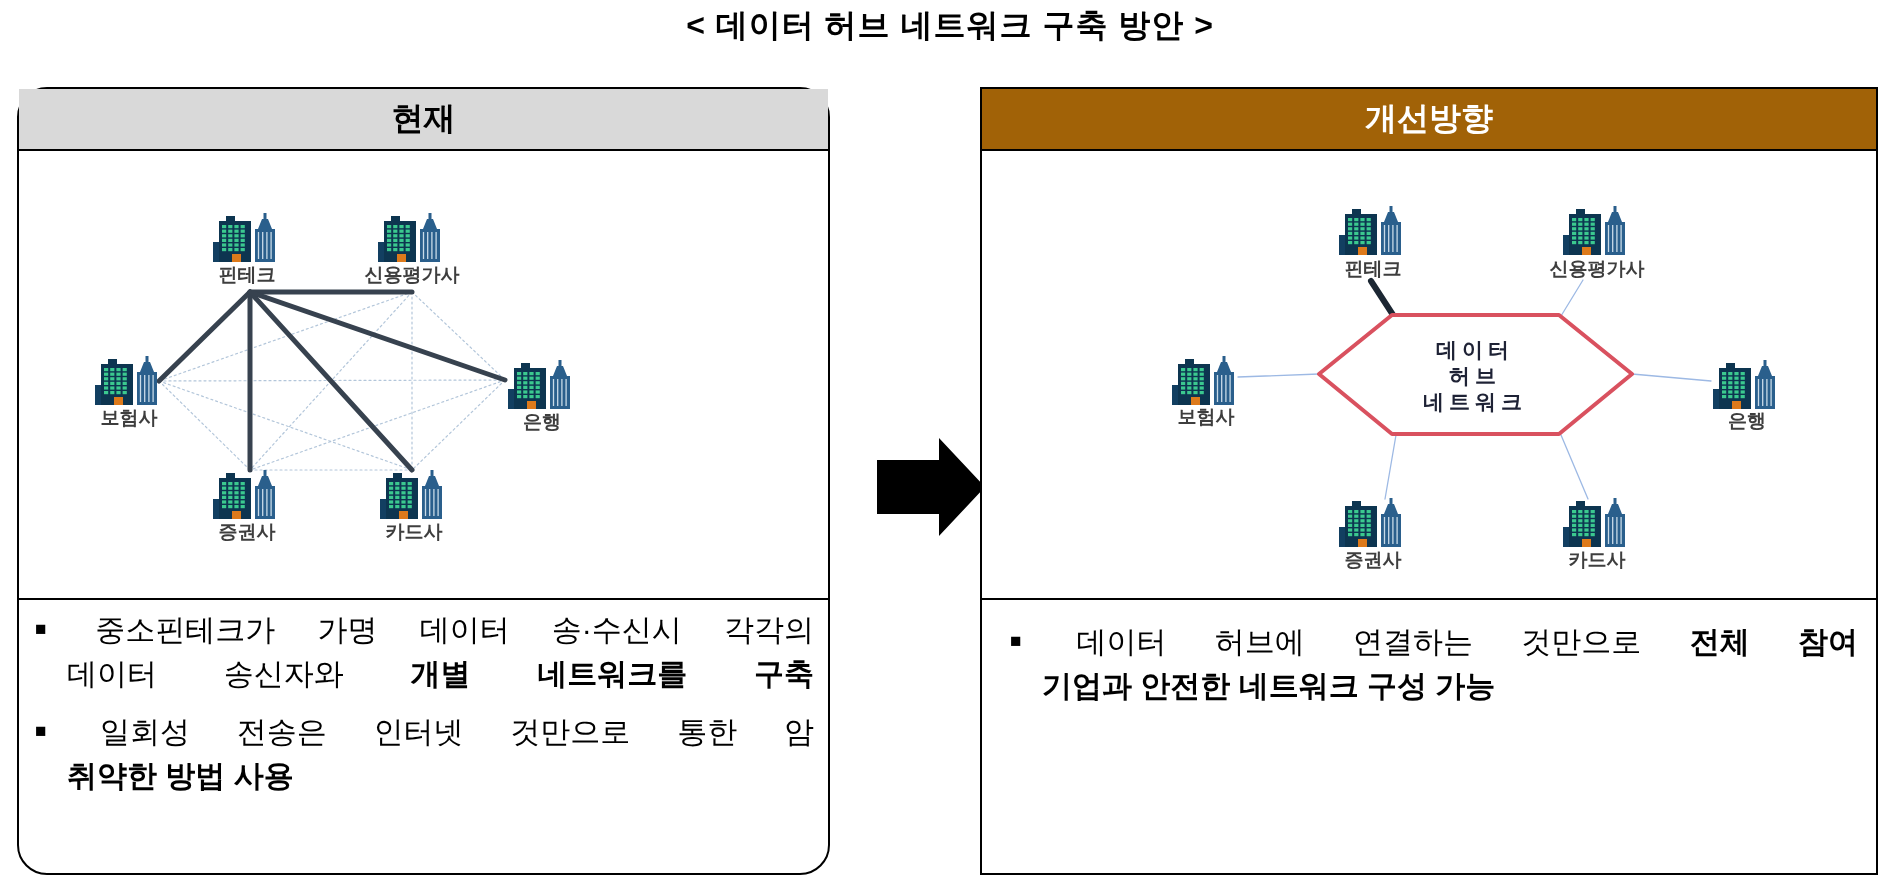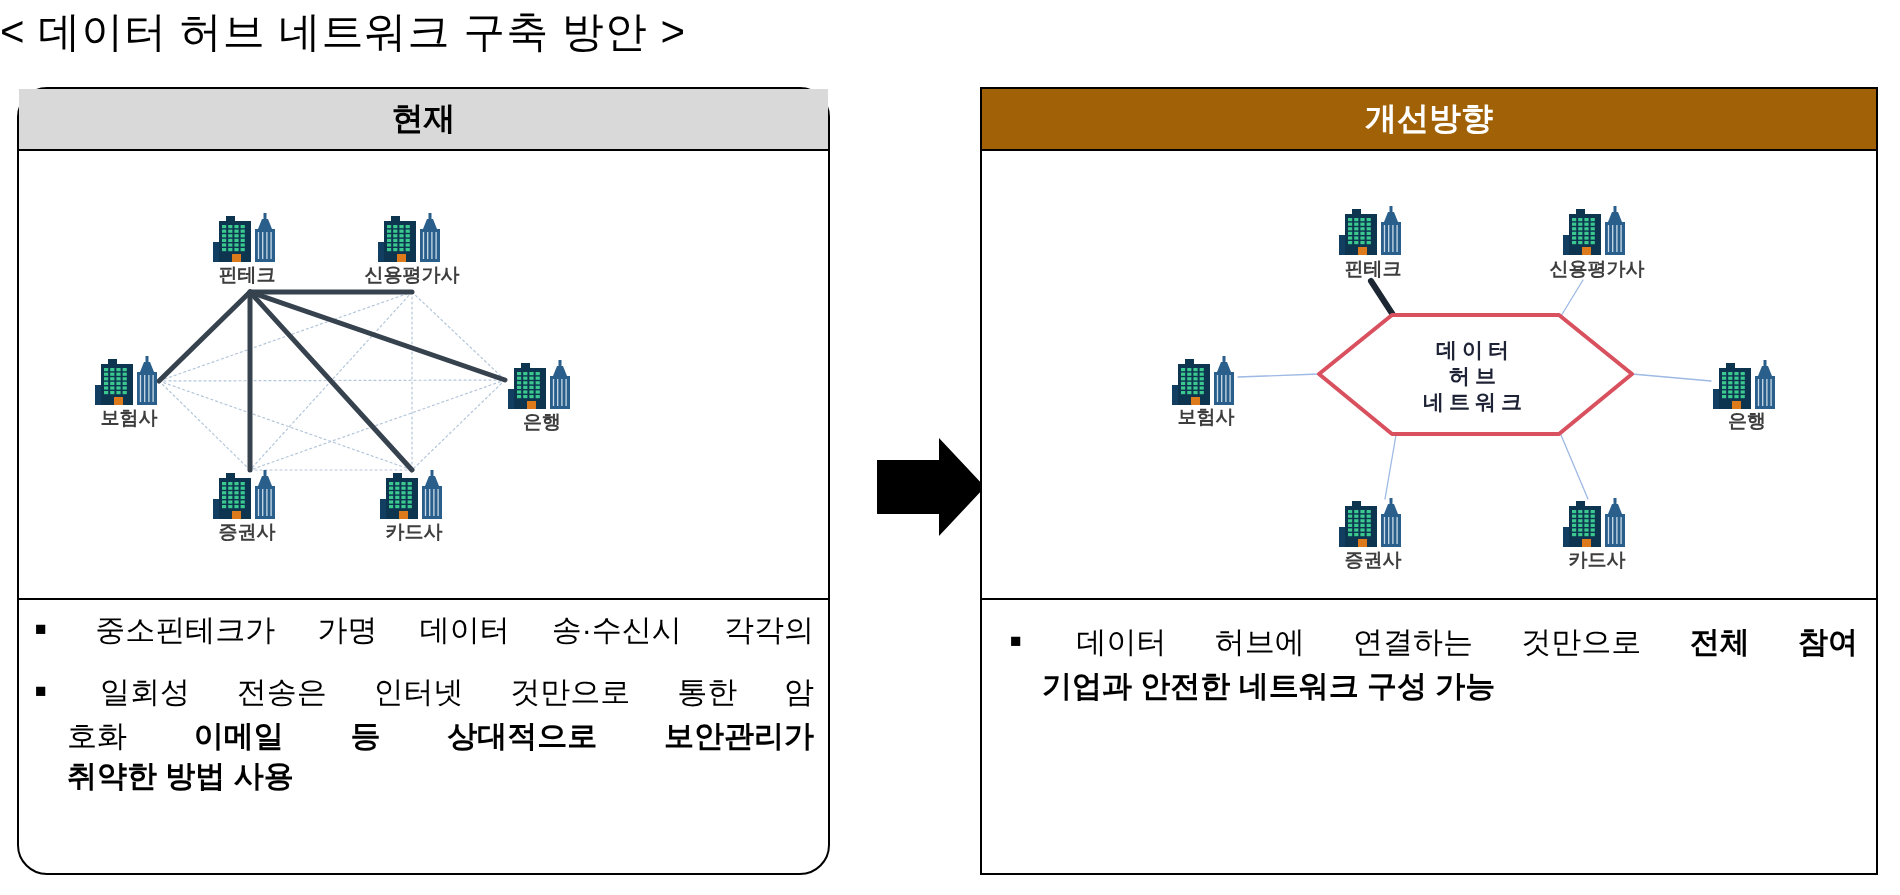--- a/index.html
+++ b/index.html
@@ -3,21 +3,21 @@
 <meta charset="utf-8">
 <style>
   html,body { margin:0; padding:0; background:#ffffff; }
   .page {
     position:relative; width:1900px; height:895px; background:#ffffff;
     font-family:"Liberation Sans", sans-serif; color:#000;
     overflow:hidden;
   }
   .title {
     position:absolute; top:4px; left:0; width:100%;
-    text-align:left; font-size:42px; font-weight:normal; letter-spacing:1px;
+    text-align:center; font-size:32px; font-weight:bold; letter-spacing:1px;
     white-space:pre;
   }
   .panel {
     position:absolute; top:87px; height:788px;
     border:2px solid #000; background:#fff; box-sizing:border-box;
   }
   .panel.left  { left:17px;  width:813px;border-radius:30px; }
   .panel.right { left:980px; width:898px; }
   .panel-header {
     height:60px; line-height:58px; border-bottom:2px solid #000;
@@ -287,24 +287,24 @@
             <line x1="410.7" y1="338" x2="410.7" y2="365" stroke="#c9dbe8" stroke-width="1.3"></line>
             <line x1="414.9" y1="338" x2="414.9" y2="365" stroke="#c9dbe8" stroke-width="1.3"></line>
             <line x1="419.1" y1="338" x2="419.1" y2="365" stroke="#c9dbe8" stroke-width="1.3"></line>
           </g>
           <text x="395" y="387" text-anchor="middle" font-size="19" font-weight="700" fill="#3e3e3e">카드사</text>
         </svg>
     </div>
     <div class="textblock" id="left-text">
         <div class="bullet">
           <div class="line j"><span class="marker">■</span><span>중소핀테크가 가명 데이터 송·수신시 각각의</span></div>
+          <div class="line j cont"><span>데이터 송신자와 </span><span class="bold">개별 네트워크를 구축</span></div>
         </div>
         <div class="bullet">
           <div class="line j"><span class="marker">■</span><span>일회성 전송은 인터넷 것만으로 통한 암</span></div>
-          <div class="line j cont"><span>호화 </span><span class="bold">이메일 등 상대적으로 보안관리가</span></div>
           <div class="line cont"><span class="bold">취약한 방법 사용</span></div>
         </div>
       </div>
   </div>
 
   <div class="arrow-wrap">
     <svg width="120" height="110">
       <polygon id="arrow-poly" points="5,30 67,30 67,8 113,57 67,106 67,84 5,84" fill="#000000"></polygon>
     </svg>
   </div>

